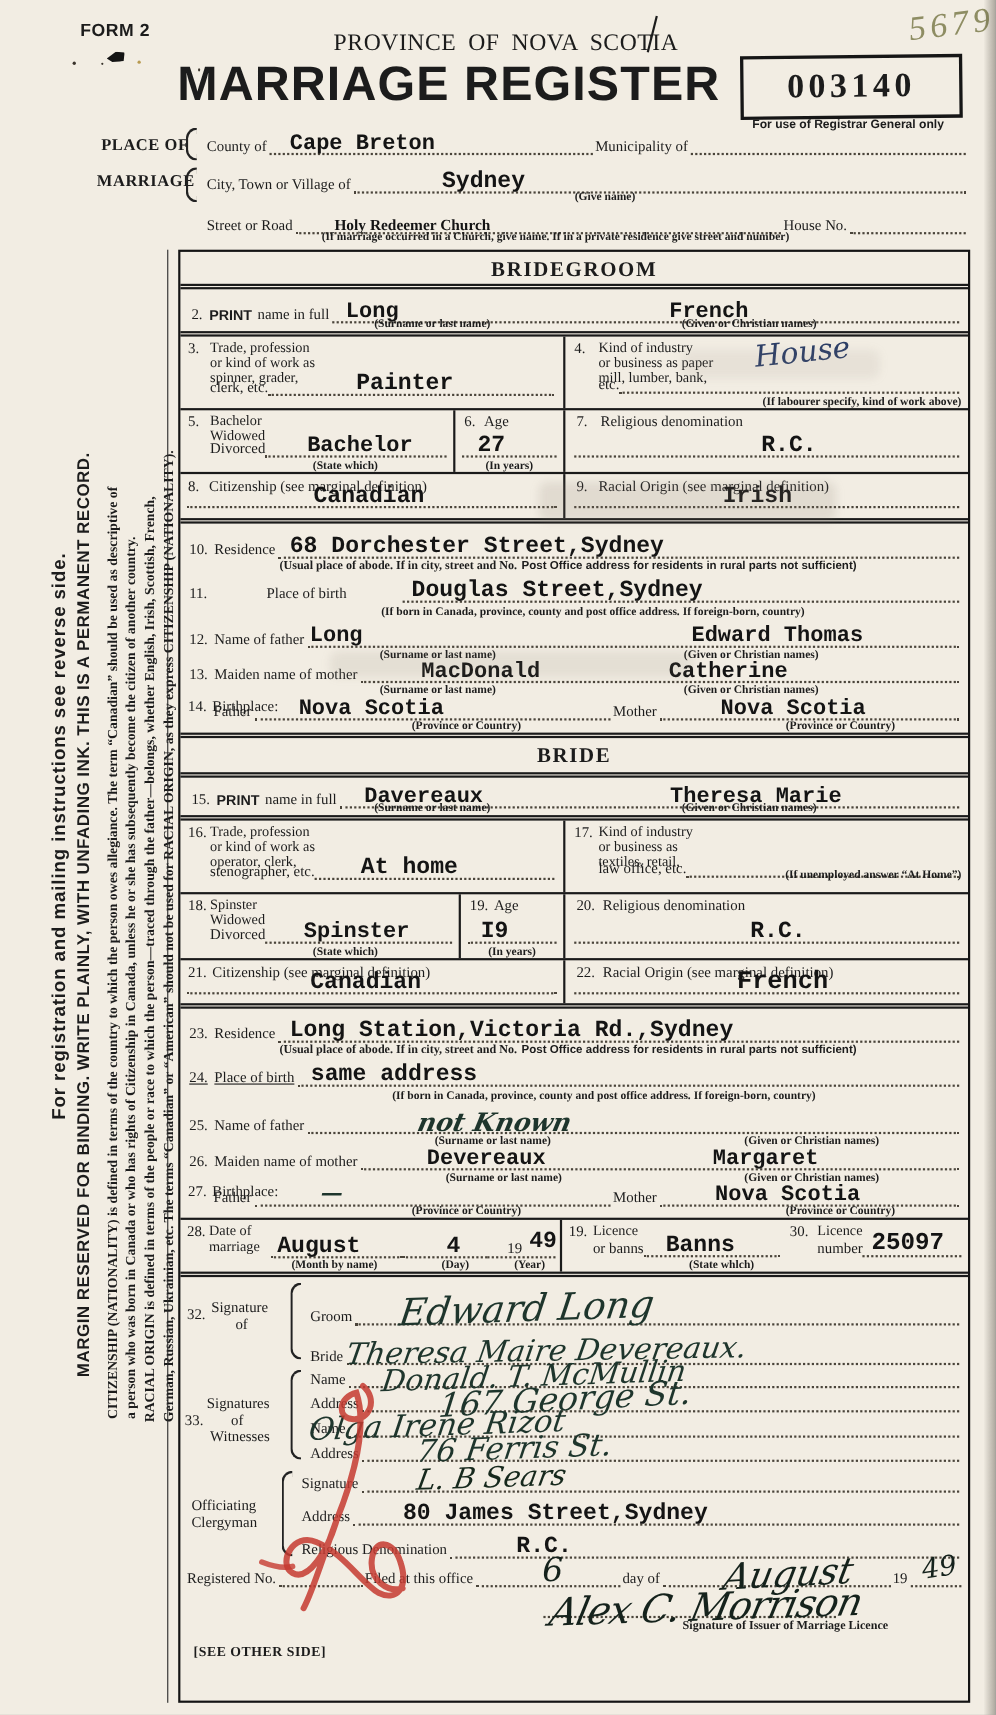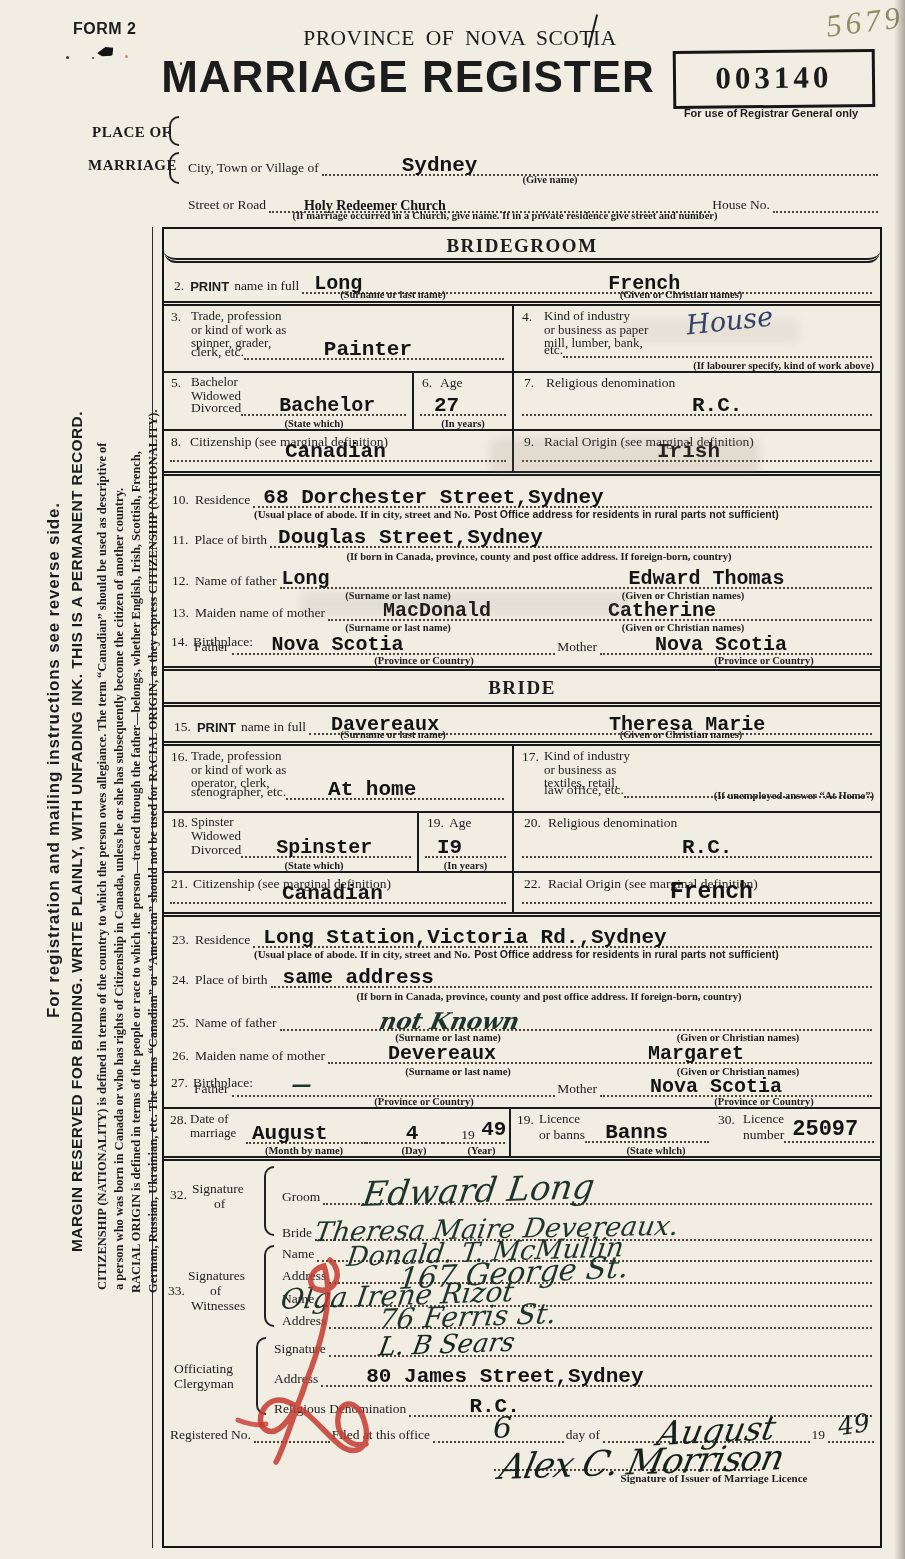--- a/index.html
+++ b/index.html
@@ -86,20 +86,28 @@
     <div class="serialnum">003140</div>
   </div>
   <div class="abs serialcap" style="left:671px;top:107px;width:200px;">For use of Registrar General only</div>
   <div class="abs pencil" style="left:826px;top:4px;">5679</div>
 
   <div class="abs placelbl" style="left:92px;top:124px;">PLACE OF</div>
   <div class="abs placelbl" style="left:88px;top:157px;">MARRIAGE</div>
   <div class="abs brace" style="left:169px;top:116px;height:30px;"></div>
   <div class="abs brace" style="left:169px;top:152px;height:32px;"></div>
 
+  <div class="abs line" style="left:186px;top:115px;width:692px;height:26px;">
+    <span class="lbl">County of</span>
+    <span class="fill" style="flex:1;">
+      <span class="typed abs" style="left:18px;font-size:20px;">Cape Breton</span>
+    </span>
+    <span class="lbl">Municipality of</span>
+    <span class="fill" style="flex:.85;"></span>
+  </div>
 
   <div class="abs line" style="left:186px;top:150px;width:692px;height:26px;">
     <span class="lbl">City, Town or Village of</span>
     <span class="fill">
       <span class="typed abs" style="left:80px;font-size:21px;">Sydney</span>
     </span>
   </div>
   <div class="abs capc" style="left:480px;top:174px;width:140px;">(Give name)</div>
 
   <div class="abs line" style="left:186px;top:187px;width:692px;height:26px;">
@@ -108,21 +116,21 @@
       <span class="typed abs" style="left:35px;font-size:14px;font-family:Liberation Serif, serif;">Holy Redeemer Church</span>
     </span>
     <span class="lbl">House No.</span>
     <span class="fill" style="flex:0 0 105px;"></span>
   </div>
   <div class="abs capc" style="left:200px;top:210px;width:610px;">(If marriage occurred in a Church, give name.   If in a private residence give street and number)</div>
 
   <div class="abs marginrule"></div>
   <div class="abs mainbox">
 
-    <div class="row rbd sechead" style="height:34px;border-radius:12px;">BRIDEGROOM</div>
+    <div class="row rbd sechead" style="height:34px;">BRIDEGROOM</div>
 
     <div class="row rbd" style="height:43px;">
       <div class="line" style="position:absolute;left:8px;right:8px;top:7px;height:24px;">
         <span class="num">2.</span>
         <span class="lbl boldsans" style="font-size:13px;">PRINT</span>
         <span class="lbl">name in full</span>
         <span class="fill">
           <span class="typed abs" style="left:12px;font-size:20px;">Long</span>
           <span class="typed abs" style="left:306px;font-size:20px;">French</span>
         </span>
@@ -233,21 +241,21 @@
           <span class="typed abs" style="left:10px;font-size:21px;">68 Dorchester Street,Sydney</span>
         </span>
       </div>
       <div class="abs" style="left:90px;right:4px;bottom:1px;white-space:nowrap;">
         <span class="cap" style="font-size:11px;">(Usual place of abode.   If in city, street and No.</span>
         <span class="capsans">Post Office address for residents in rural parts not sufficient)</span>
       </div>
     </div>
 
     <div class="row" style="height:40px;">
-      <div class="line" style="position:absolute;left:6px;right:8px;top:3px;height:22px;">
+      <div class="line" style="position:absolute;left:6px;right:8px;top:3px;height:22px;gap:48px;">
         <span class="num">11.</span>
         <span class="lbl">Place of birth</span>
         <span class="fill">
           <span class="typed abs" style="left:8px;font-size:21px;">Douglas Street,Sydney</span>
         </span>
       </div>
       <span class="capc" style="left:135px;bottom:1px;width:480px;">(If born in Canada, province, county and post office address.   If foreign-born, country)</span>
     </div>
 
     <div class="row" style="height:38px;">
@@ -410,21 +418,21 @@
           <span class="typed abs" style="left:10px;font-size:21px;">Long Station,Victoria Rd.,Sydney</span>
         </span>
       </div>
       <div class="abs" style="left:90px;right:4px;bottom:1px;white-space:nowrap;">
         <span class="cap" style="font-size:11px;">(Usual place of abode.   If in city, street and No.</span>
         <span class="capsans">Post Office address for residents in rural parts not sufficient)</span>
       </div>
     </div>
 
     <div class="row" style="height:40px;">
-      <div class="line" style="position:absolute;left:6px;right:8px;top:3px;height:22px;">
+      <div class="line" style="position:absolute;left:6px;right:8px;top:3px;height:22px;text-decoration:underline;">
         <span class="num">24.</span>
         <span class="lbl">Place of birth</span>
         <span class="fill">
           <span class="typed abs" style="left:12px;font-size:21px;">same address</span>
         </span>
       </div>
       <span class="capc" style="left:145px;bottom:1px;width:480px;">(If born in Canada, province, county and post office address.   If foreign-born, country)</span>
     </div>
 
     <div class="row" style="height:41px;">
@@ -619,20 +627,23 @@
         </span>
       </div>
     </div>
 
     <div class="row" style="height:37px;">
       <div class="abs" style="left:330px;right:120px;bottom:13px;border-bottom:2px dotted #4a443a;"></div>
       <span class="hand abs" style="left:336px;bottom:4px;font-size:35px;color:#15221c;transform:rotate(-2deg) skewX(-14deg);letter-spacing:-1px;">Alex C. Morrison</span>
       <span class="capc" style="left:390px;bottom:0;width:320px;font-size:11px;">Signature of Issuer of Marriage Licence</span>
     </div>
 
+    <div class="row" style="flex:1;">
+      <span class="abs" style="left:12px;top:10px;font-weight:700;font-size:12.5px;letter-spacing:.5px;">[SEE OTHER SIDE]</span>
+    </div>
   </div>
 
   <div class="smudge" style="left:490px;top:438px;width:270px;height:36px;background:rgba(135,125,110,.16);"></div>
   <div class="smudge" style="left:300px;top:592px;width:330px;height:24px;background:rgba(135,125,110,.12);"></div>
   <div class="smudge" style="left:620px;top:318px;width:180px;height:26px;background:rgba(140,130,115,.10);"></div>
 
   <svg class="abs" style="left:232px;top:1252px;z-index:6;" width="170" height="220" viewBox="0 0 170 220">
     <path d="M98,8 C112,20 104,40 88,38 C74,36 76,18 92,14 C102,44 90,90 74,130 C62,162 52,196 44,210
              M74,130 C66,158 48,186 34,178 C20,170 34,140 56,150 C80,160 96,186 112,196 C128,204 140,192 132,168
              C126,148 108,146 106,166 C104,184 120,196 134,192" fill="none" stroke="#c63a30" stroke-width="5.5" stroke-linecap="round" opacity=".85"></path>

